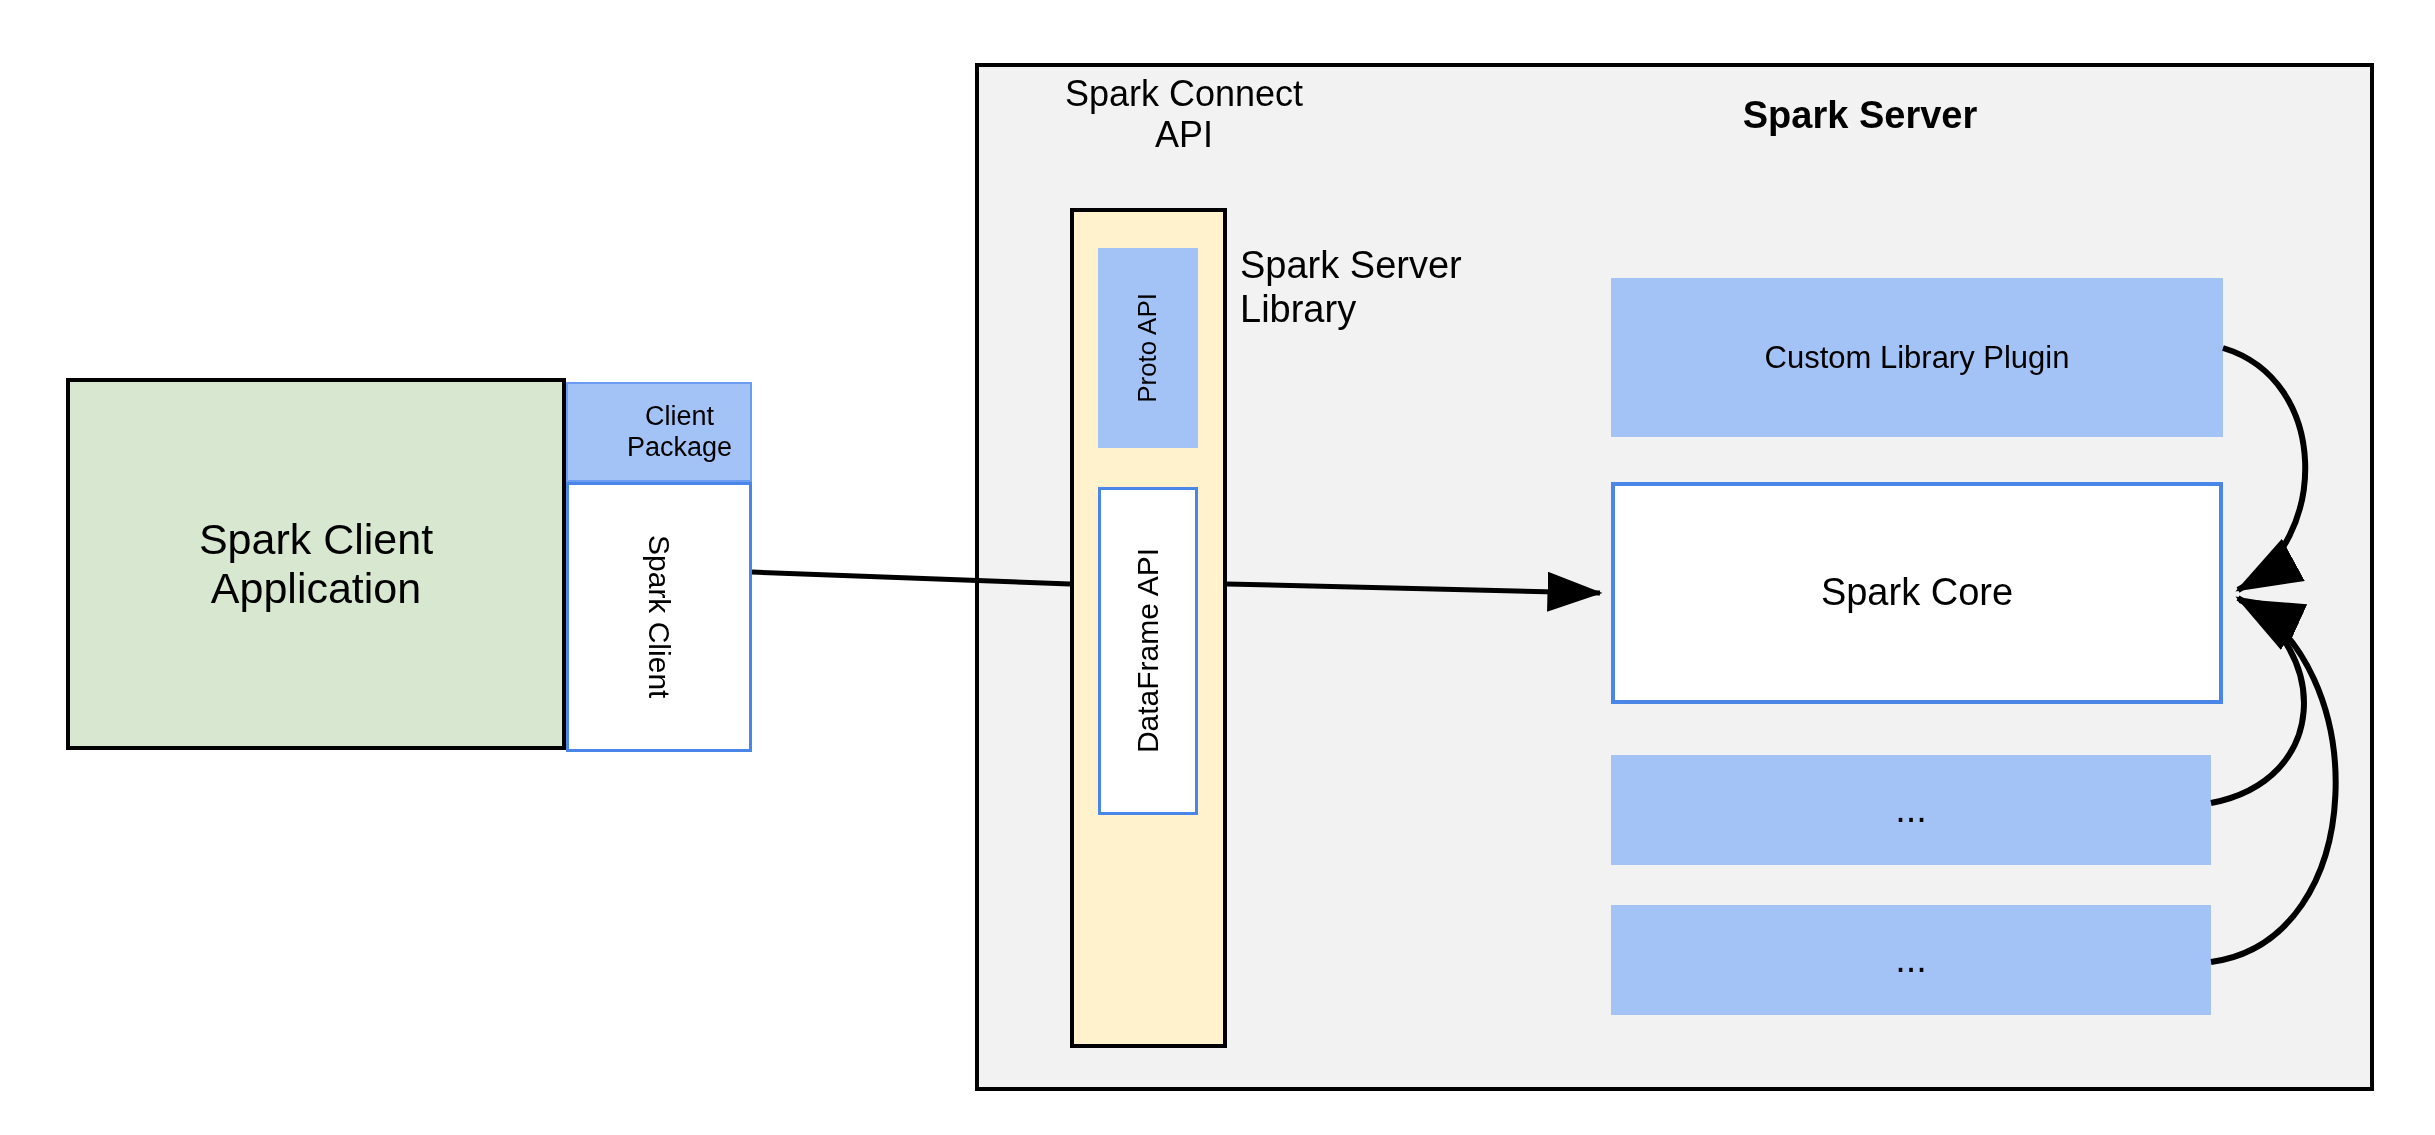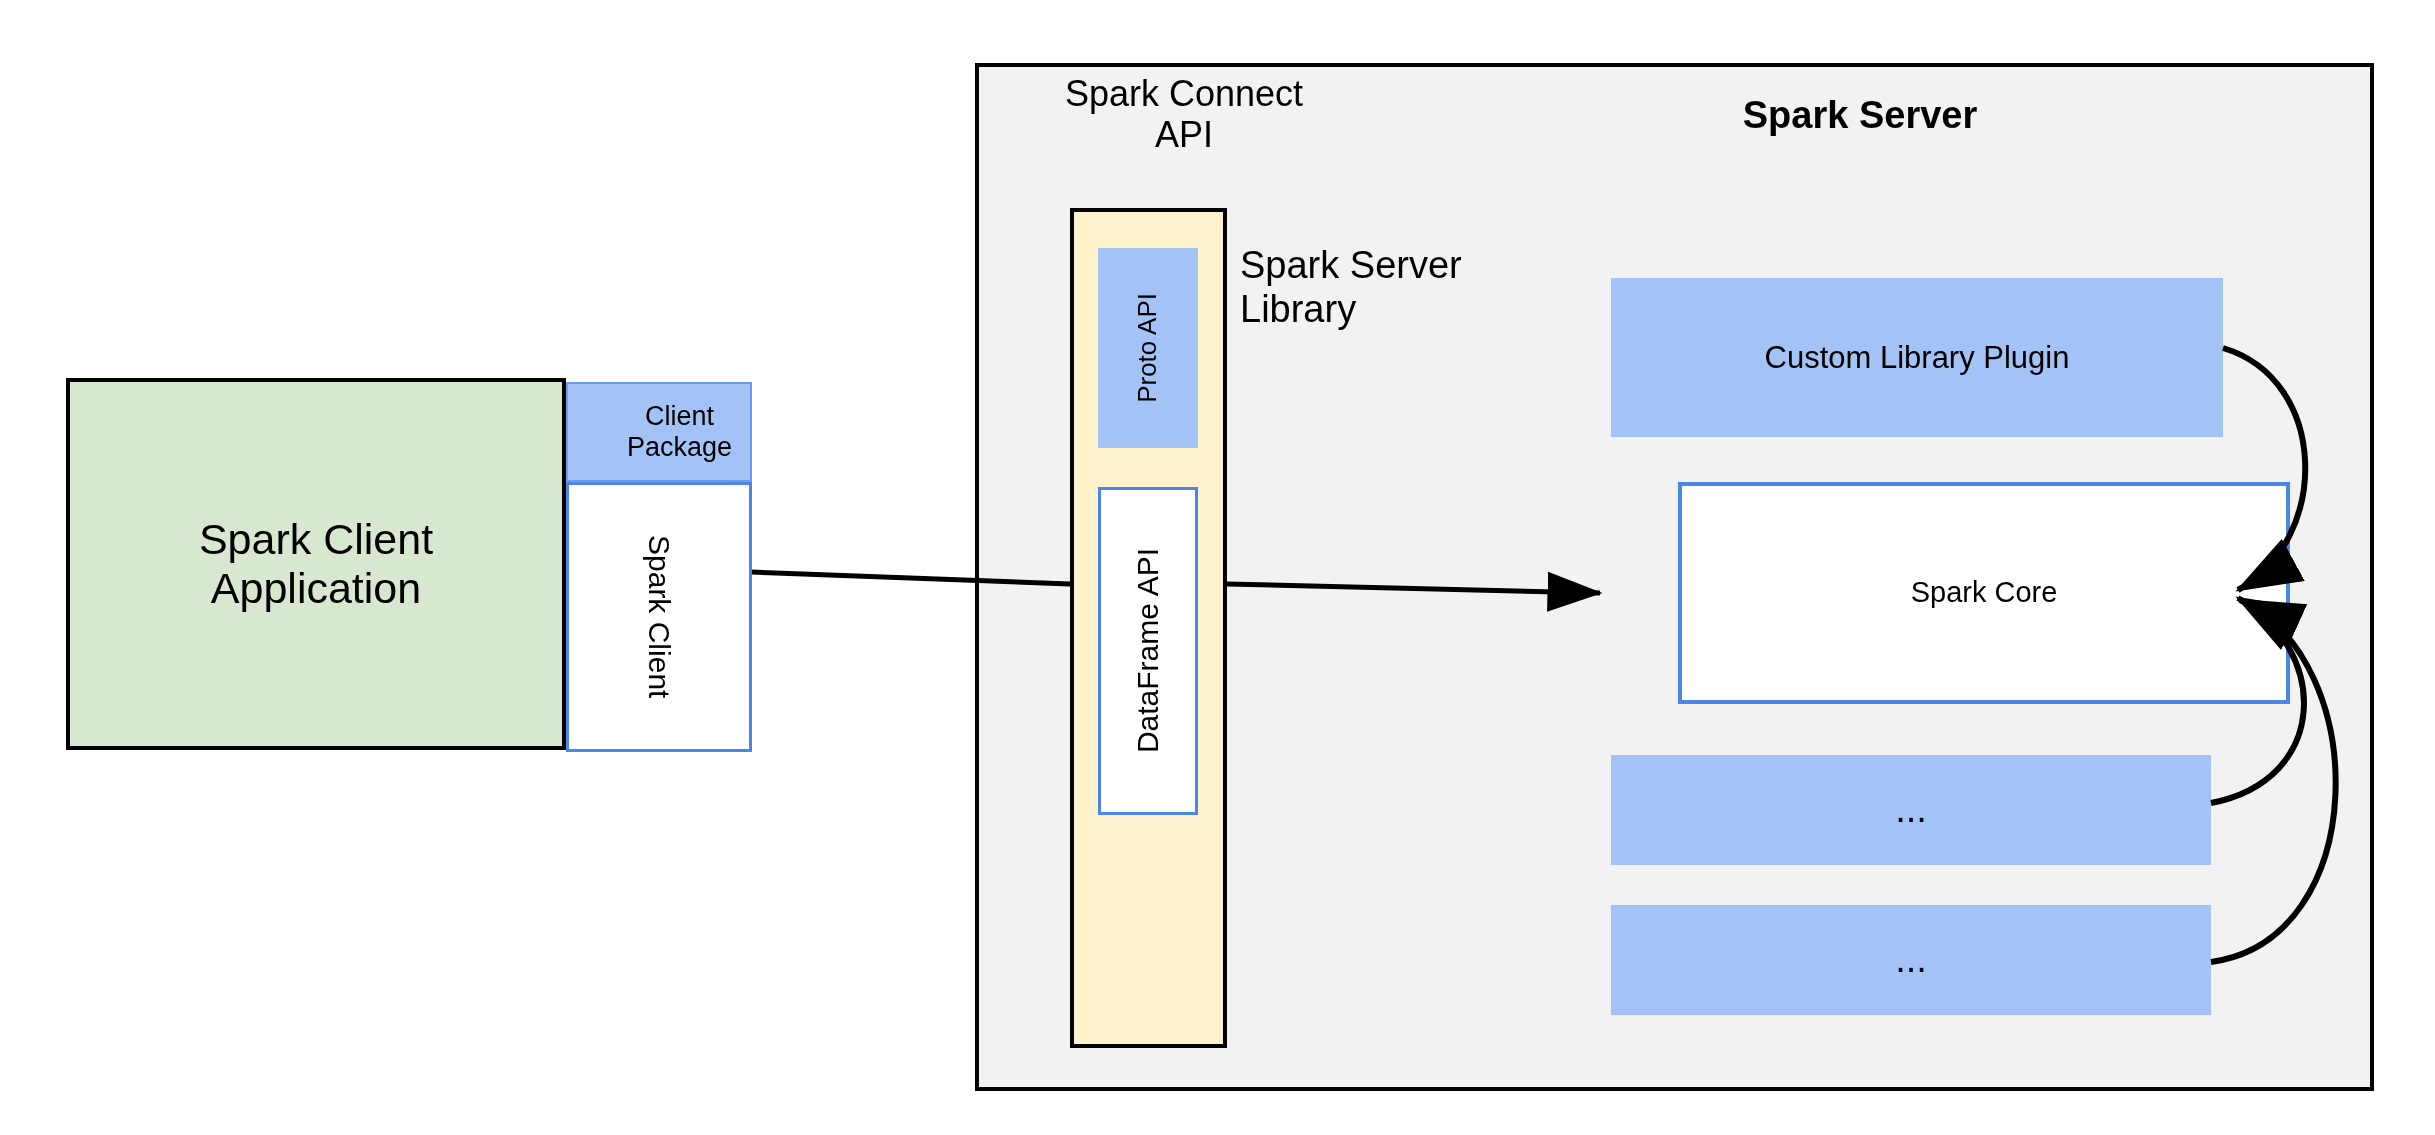--- a/index.html
+++ b/index.html
@@ -141,27 +141,27 @@
   #custom-library-plugin {
     left: 1611px;
     top: 278px;
     width: 612px;
     height: 159px;
     background: #a3c2f5;
     font-size: 31px;
     z-index: 3;
   }
   #spark-core {
-    left: 1678px;
+    left: 1611px;
     top: 482px;
     width: 612px;
     height: 222px;
     background: #ffffff;
     border: 4px solid #4a86e8;
-    font-size: 29px;
+    font-size: 38px;
     z-index: 3;
   }
   #ellipsis-1 {
     left: 1611px;
     top: 755px;
     width: 600px;
     height: 110px;
     background: #a3c2f5;
     font-size: 38px;
     z-index: 3;

